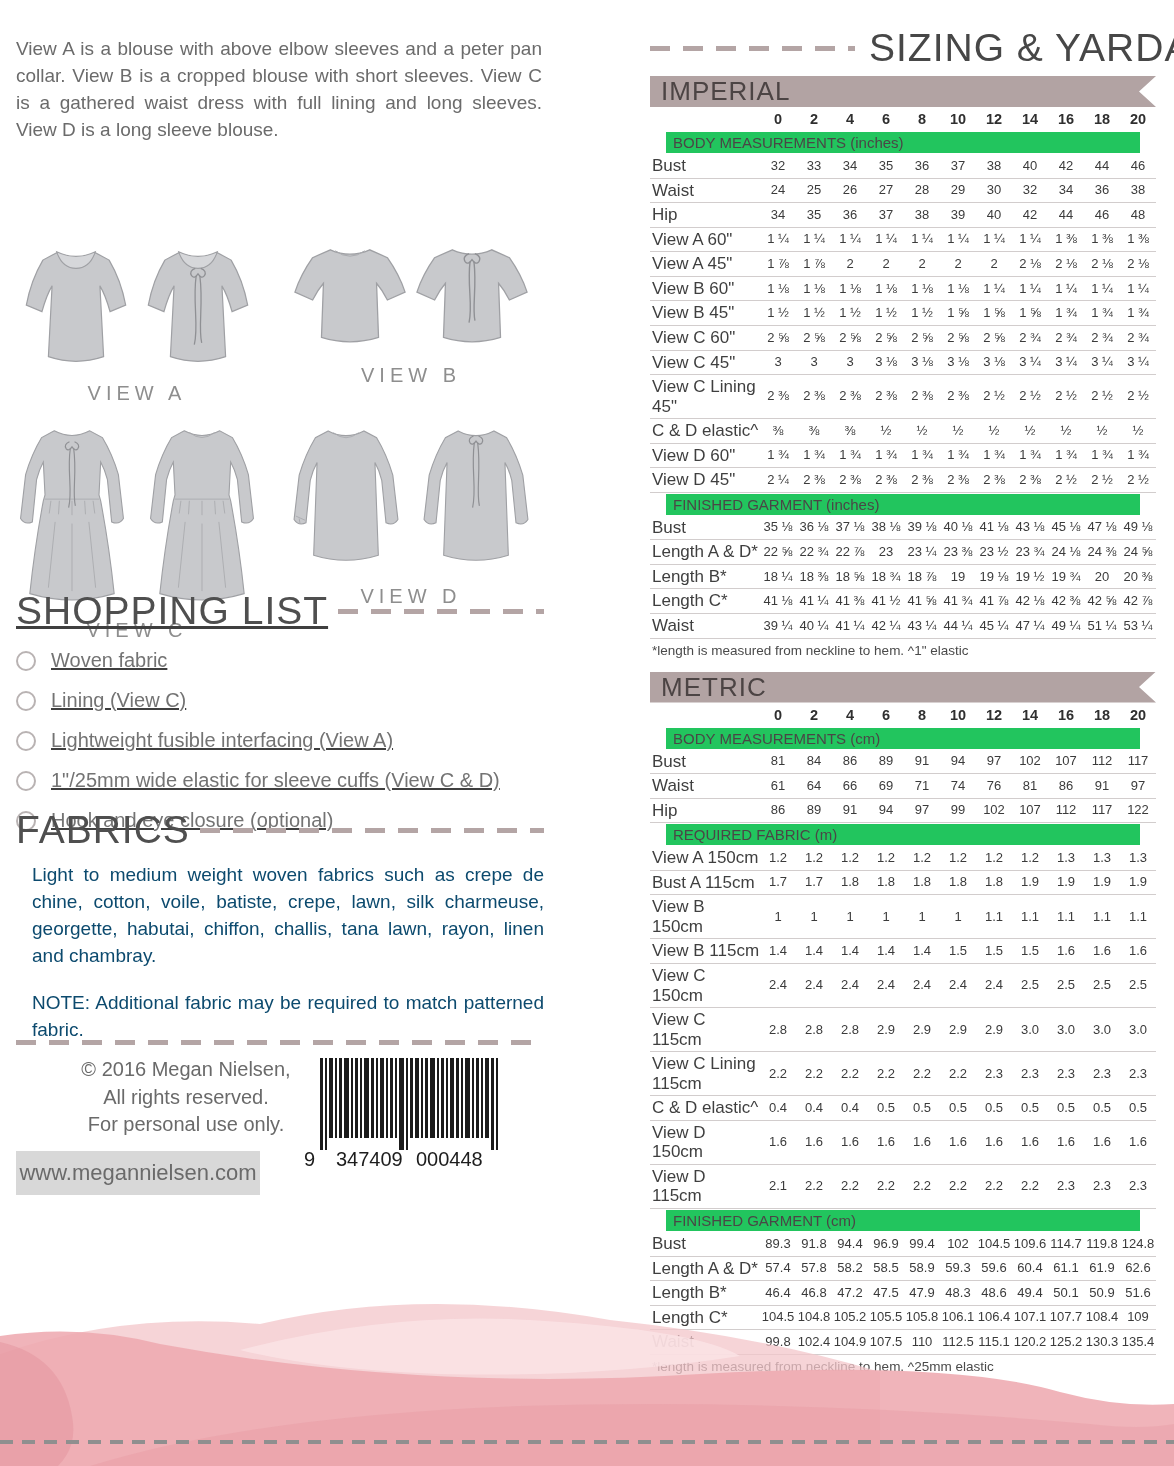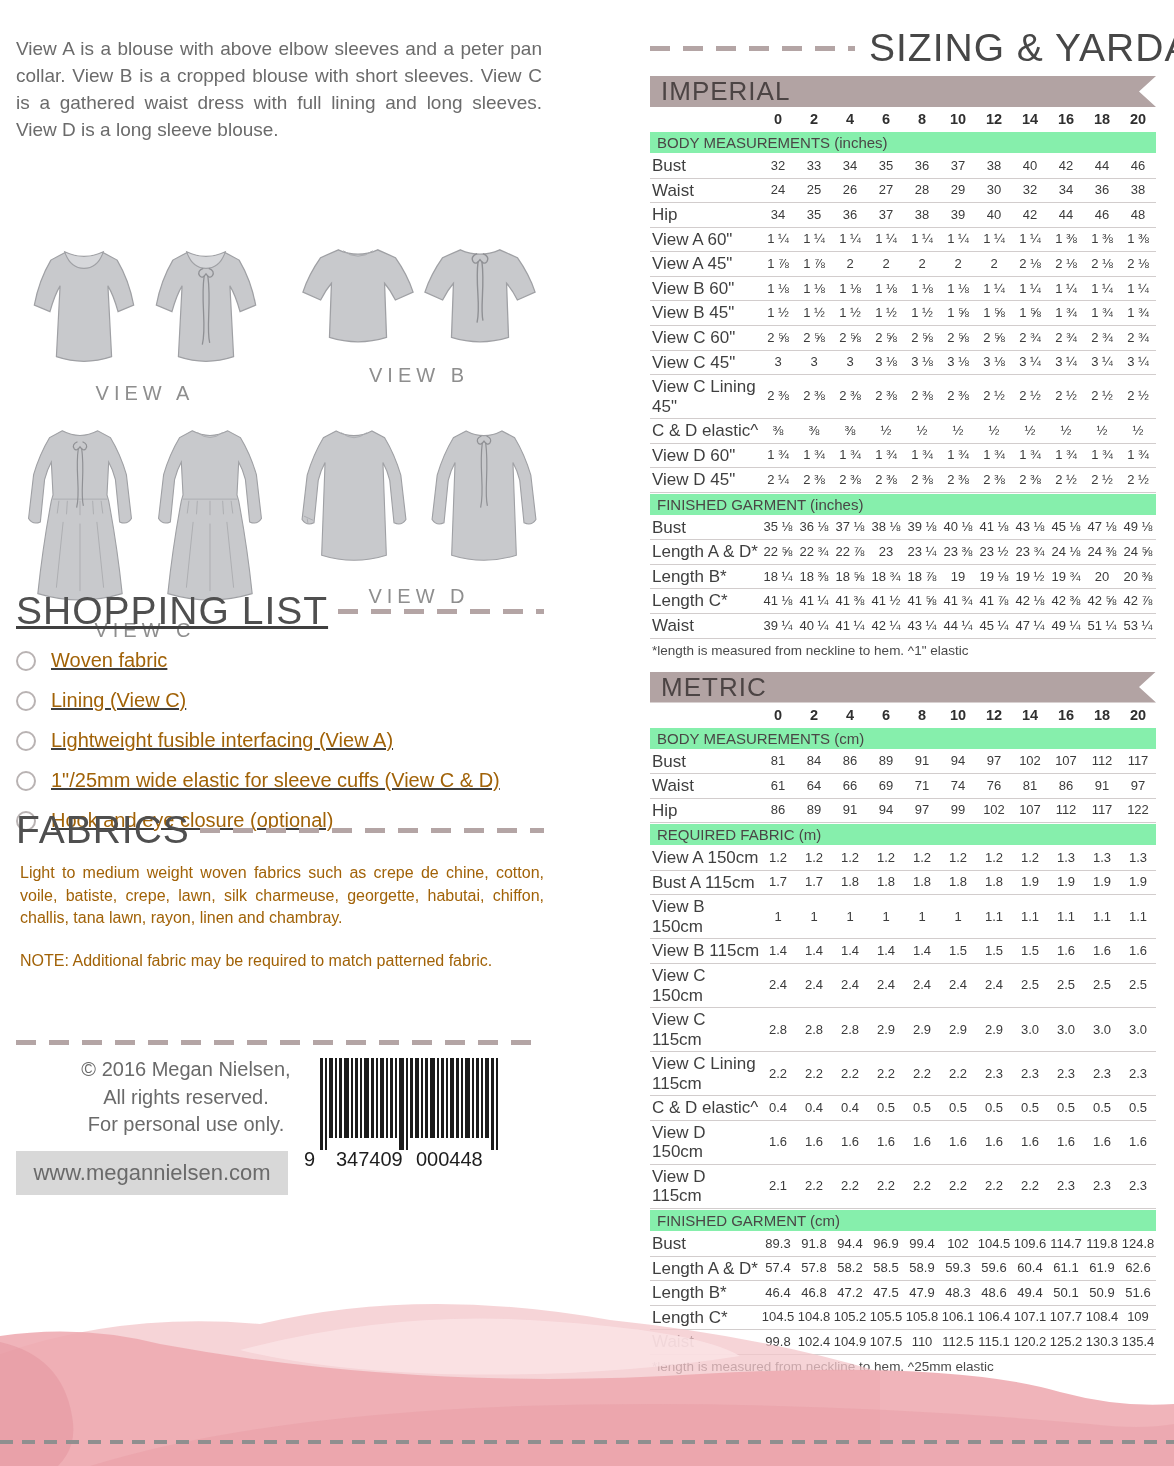--- a/index.html
+++ b/index.html
@@ -7,65 +7,65 @@
         font-family:"Liberation Sans","DejaVu Sans",sans-serif;color:#3f3f3f;}
 
   
   .dashes{height:5px;background:repeating-linear-gradient(90deg,#b4a5a5 0 20px,transparent 20px 33px);}
   .dashes.gray{background:repeating-linear-gradient(90deg,#8f8f8f 0 13px,transparent 13px 22px);height:4px;}
 
   
   .leftcol{position:absolute;left:16px;top:36px;width:526px;}
   .desc p{margin:0;font-size:19px;line-height:1.42;color:#6b6b6b;text-align:justify;}
 
-  .views{position:absolute;left:8px;top:238px;width:548px;}
+  .views{position:absolute;left:0;top:238px;width:548px;}
   .vrow{display:flex;}
   .vblock{width:50%;display:flex;flex-direction:column;align-items:center;}
   .pair{display:flex;align-items:flex-start;}
   .pair svg{display:block;}
   .vlabel{font-size:20px;letter-spacing:5px;color:#8e8e8e;margin-top:6px;}
   .garment{fill:#c8c9cc;stroke:#9fa0a4;stroke-width:1.3;}
   .collar{fill:#d6d7da;stroke:#9fa0a4;stroke-width:1.2;}
   .gline{fill:none;stroke:#8f9094;stroke-width:1.4;}
   .fold{fill:none;stroke:#a8a9ad;stroke-width:1;}
 
   .shopping{position:absolute;left:16px;top:589px;width:528px;text-decoration:underline;}
   .hrow{display:flex;align-items:center;}
   .hrow h2{margin:0;font-size:39px;font-weight:400;letter-spacing:1px;color:#4f4f4f;white-space:nowrap;}
   .hrow .dashes{flex:1;margin-left:10px;}
   .slist{list-style:none;margin:16px 0 0 0;padding:0;}
-  .slist li{display:flex;align-items:center;margin-bottom:17px;font-size:20px;color:#a16207;}
+  .slist li{display:flex;align-items:center;margin-bottom:17px;font-size:20px;color:#737373;}
   .bullet{width:16px;height:16px;border:2px solid #b9b3b3;border-radius:50%;margin-right:15px;flex:none;}
 
   .fabrics{position:absolute;left:16px;top:808px;width:528px;}
-  .fabrics p{margin:10px 0 0 4px;font-size:16px;line-height:1.42;color:#a16207;text-align:justify;}
+  .fabrics p{margin:10px 0 0 16px;font-size:19px;line-height:1.42;color:#0c4a6e;text-align:justify;}
   .fabrics p.note{margin-top:20px;}
 
   .sep-dashes{position:absolute;left:16px;top:1040px;width:528px;}
 
   .bottomrow{position:absolute;left:16px;top:1056px;width:528px;}
   .copyright{width:340px;text-align:center;font-size:20px;line-height:1.38;color:#6a6a6a;}
-  .sitebox{margin-top:12px;width:272px;background:#d8d8d8;color:#6a6a6a;font-size:22px;
+  .sitebox{margin-top:12px;width:244px;background:#d8d8d8;color:#6a6a6a;font-size:22px;
            text-align:center;padding:9px 0;}
   .barcode{position:absolute;left:288px;top:2px;}
   .bcnum{font-size:20px;fill:#1d1d1d;font-family:"Liberation Sans",sans-serif;}
 
   
   .sizing{position:absolute;left:650px;top:26px;width:506px;}
   .titlerow{display:flex;align-items:center;margin-bottom:6px;}
   .titlerow .dashes{width:205px;margin-right:14px;flex:none;}
   .titlerow h1{margin:0;font-size:39px;font-weight:400;letter-spacing:1px;color:#474747;white-space:nowrap;}
 
   .banner{height:31px;background:#b2a3a3;display:flex;align-items:center;margin-top:6px;
           clip-path:polygon(0 0,100% 0,calc(100% - 17px) 50%,100% 100%,0 100%);}
   .banner-label{font-size:26px;letter-spacing:1px;color:#4c4444;padding-left:11px;}
 
   .trow{display:grid;grid-template-columns:110px repeat(11,1fr);align-items:center;}
   .sizes-row .tcell{font-weight:700;font-size:14.5px;color:#2f2f2f;padding:3px 0;}
-  .tband{background:#86efac;color:#4a4646;font-size:15px;padding:2px 7px;margin:1px 0;}
+  .tband{background:#22c55e;color:#4a4646;font-size:15px;padding:2px 7px;margin:1px 16px;}
   .tlabel{font-size:17px;color:#3f3f3f;padding:2px 0 2px 2px;line-height:1.15;}
   .tcell{text-align:center;font-size:13px;color:#3b3b3b;padding:3px 0;line-height:1.25;white-space:nowrap;}
   .trow.data{border-bottom:1px solid #d2cdcd;}
   .trow.data:last-of-type{border-bottom:none;}
   .tfoot-note{font-size:13.5px;color:#4a4a4a;padding:4px 0 4px 2px;}
 
   
   .watercolor{position:absolute;left:0;bottom:0;width:1174px;height:172px;}
   .bottom-dashes{position:absolute;left:0;top:1440px;width:1174px;}
 </style>

